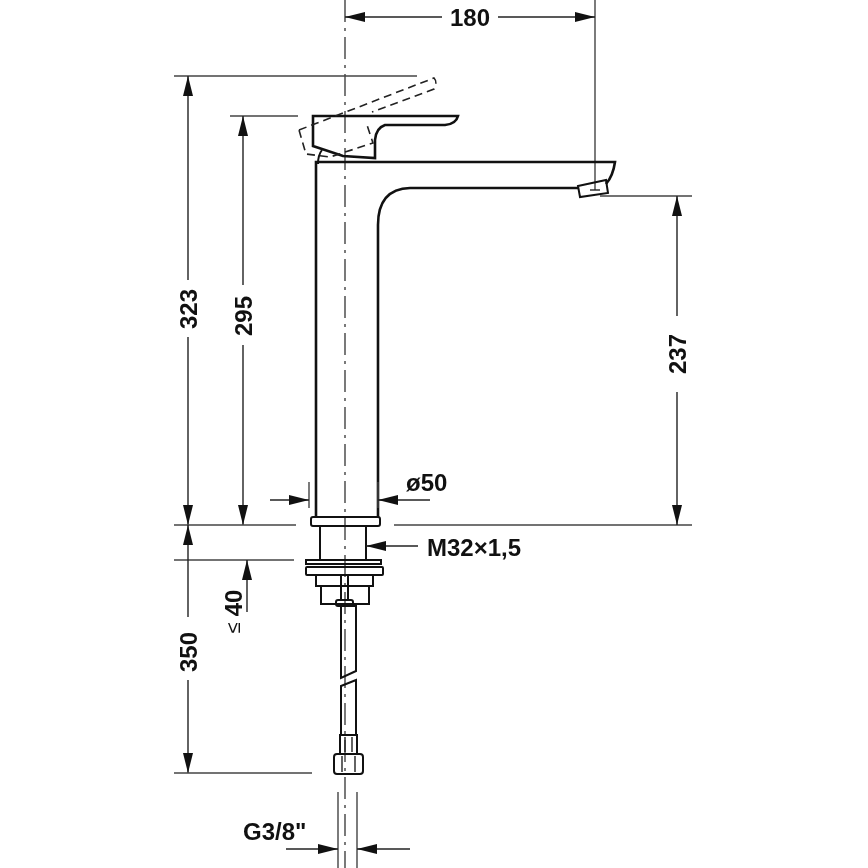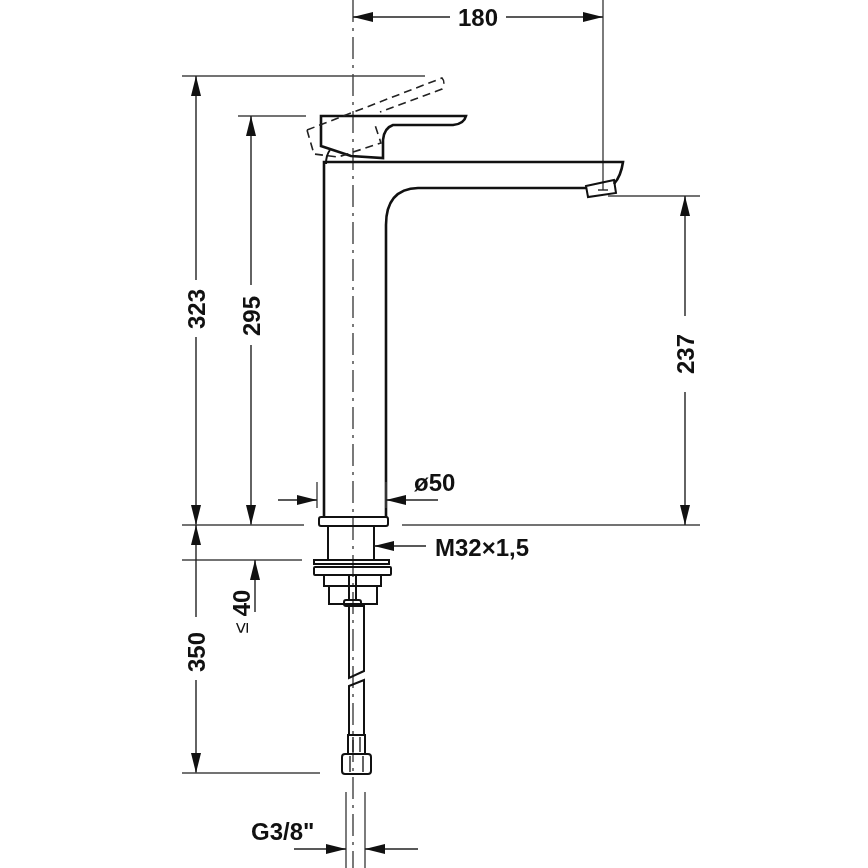--- a/index.html
+++ b/index.html
@@ -1,16 +1,16 @@
 <!DOCTYPE html>
 <html><head>
 <meta charset="utf-8">
 <style>
   html,body{margin:0;padding:0;background:#fff;}
-  #canvas{position:relative;width:776px;height:868px;background:#fff;overflow:hidden;margin-left:8px;}
+  #canvas{position:relative;width:776px;height:868px;background:#fff;overflow:hidden;}
   svg{position:absolute;left:0;top:0;}
   .dim{font-family:"Liberation Sans","DejaVu Sans",sans-serif;font-weight:bold;font-size:24px;fill:#111;}
   .ln{stroke:#222;stroke-width:1.4;fill:none;}
   .thk{stroke:#111;stroke-width:2.6;fill:none;}
   .med{stroke:#111;stroke-width:2;fill:none;}
   .dash{stroke:#222;stroke-width:1.6;fill:none;stroke-dasharray:8 5;}
   .center{stroke:#333;stroke-width:1.3;fill:none;stroke-dasharray:22 6 3 6;}
   .ext{stroke:#444;stroke-width:1.4;fill:none;}
   .arrow{fill:#111;}
 </style>

